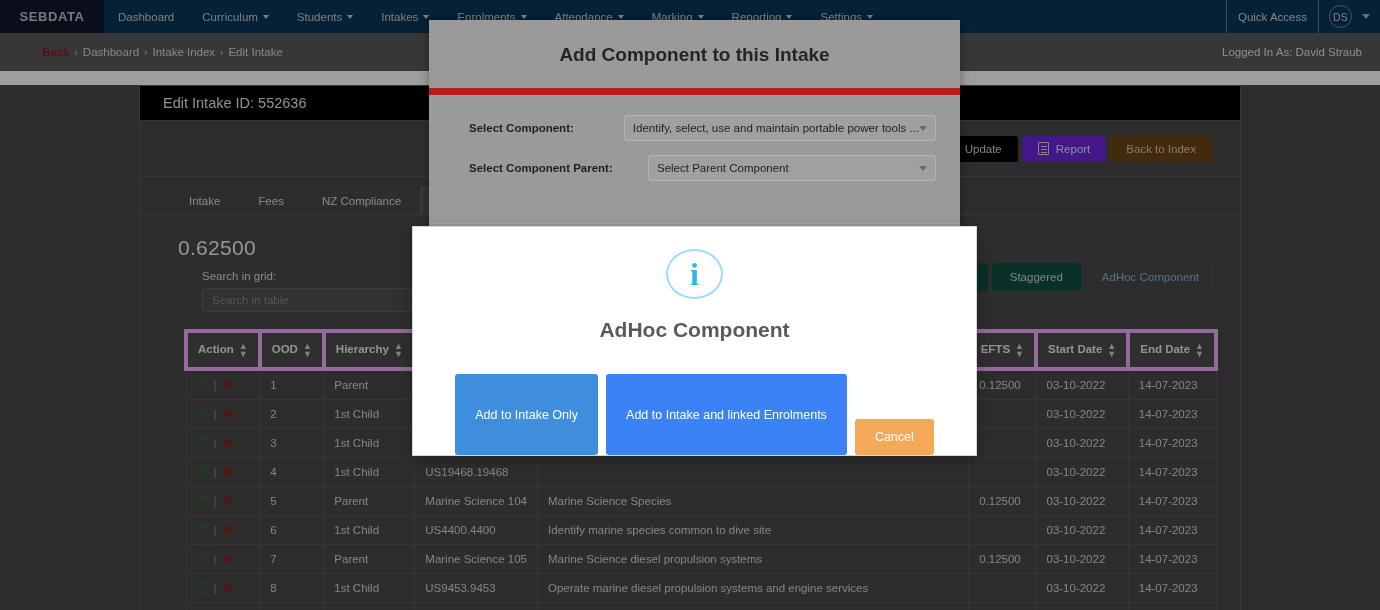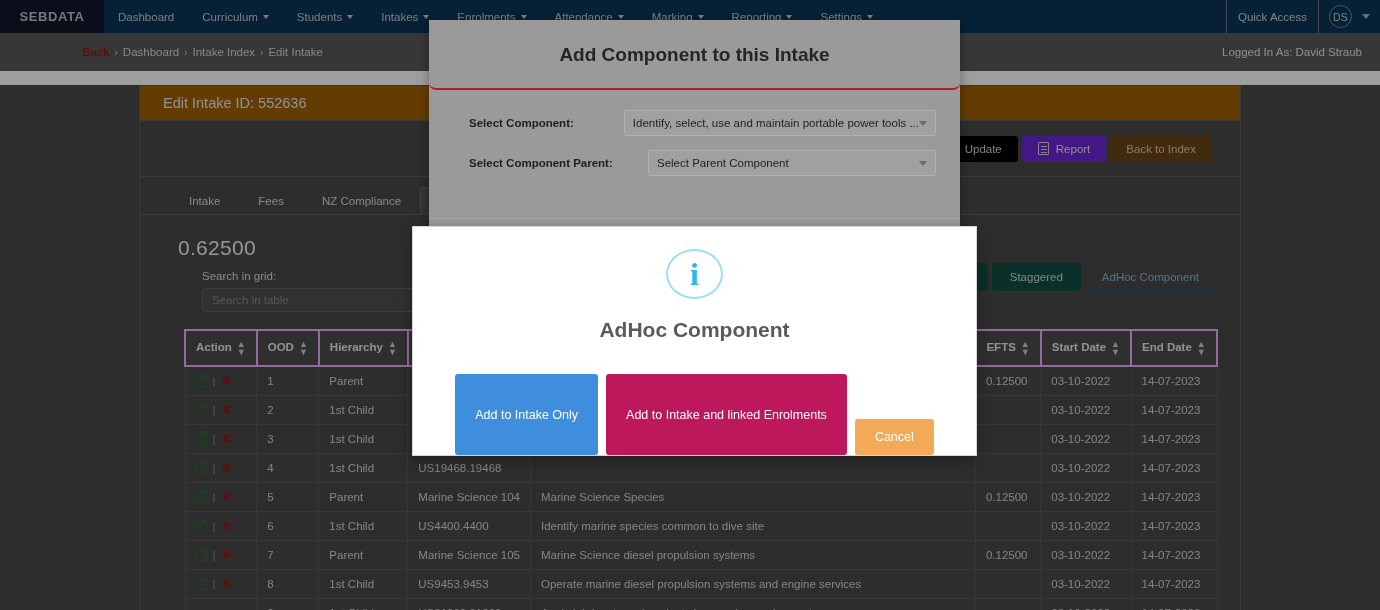--- a/index.html
+++ b/index.html
@@ -26,29 +26,29 @@
   .caret { display:inline-block; margin-left:5px; width:0; height:0; border-left:3.5px solid transparent; border-right:3.5px solid transparent; border-top:4px solid #c6ccd2; }
   .nav-right { position:absolute; right:10px; top:0; height:33px; display:flex; align-items:center; gap:10px; }
   .quick-access { border:1px solid #6f7d89; color:#cfd6dc; font-size:11.5px; padding:19px 11px; border-radius:2px; background:transparent; }
   .avatar { width:23px; height:23px; border-radius:50%; border:1px solid #7b8894; color:#cfd6dc; font-size:10.5px;
             display:flex; align-items:center; justify-content:center; letter-spacing:.3px;}
   .avatar-caret { width:0;height:0;border-left:4px solid transparent;border-right:4px solid transparent;border-top:5px solid #aab3bb; }
 
   
   .crumbbar { height:38px; background:#595959; display:flex; align-items:center; position:relative; }
   .crumbs { display:flex; align-items:center; gap:5px; margin-left:42px; font-size:11.5px; color:#d9d9d9; }
-  .crumbs .back { color:#8d1b1b; font-weight:700;margin-left:40px; }
+  .crumbs .back { color:#8d1b1b; font-weight:700; }
   .crumb-sep { color:#cfcfcf; font-size:10px; }
   .logged { position:absolute; right:18px; font-size:11.5px; color:#e3e3e3; }
 
   
   .content { background:#4a4a4a; min-height:539px; padding:0; }
   .panel-wrap { margin:0 139px 0 139px; }
 
-  .card-title { background:#a16207; border:1px solid #5c5c5c; height:36px; display:flex; align-items:center;
+  .card-title { background:#000000; border:1px solid #5c5c5c; height:36px; display:flex; align-items:center;
                 padding-left:23px; color:#e8e8e8; font-size:14.5px; margin-top:14px; }
   .card-actions { background:#4a4a4a; border:1px solid #5c5c5c; border-top:none; height:56px; display:flex;
                   align-items:center; justify-content:flex-end; padding-right:28px; gap:4px; }
   .btn { border:none; border-radius:3px; font-size:11.5px; padding:7px 16px; cursor:pointer; white-space:nowrap; }
   .btn-update { background:#000000; color:#cfd8e1; }
   .btn-report { background:#6d28d9; color:#e6e6e6; display:flex; align-items:center; gap:7px; }
   .btn-back { background:#6b4419; color:#d9c4a9; }
 
   .doc-ico { width:11px; height:13px; border:1.3px solid #d9d9d9; border-radius:1px; position:relative; display:inline-block; }
   .doc-ico::after{ content:""; position:absolute; left:2px; top:3px; width:6px; height:1px; background:#d9d9d9;
@@ -68,37 +68,37 @@
   .btn-parallel, .btn-staggered { background:#0f4f43; color:#cdd9d6; border:none; border-radius:3px; font-size:11.5px; padding:7px 18px; }
   .btn-adhoc { background:#4a4a4a; color:#8fb4d6; border:1px solid #1f4e79; border-radius:3px; font-size:11.5px; padding:7px 16px; }
 
   .search-label { font-size:11.5px; color:#dcdcdc; margin-left:38px; }
   .search-box { margin:6px 0 0 38px; width:408px; height:24px; background:#4f4f4f; border:1px solid #656565; border-radius:3px;
                 color:#8b8b8b; font-size:11.5px; padding:0 9px; display:flex; align-items:center; }
 
   
   table.grid { width:1034px; margin:17px 0 0 20px; border-collapse:collapse; font-size:11.5px; }
   table.grid th { background:#4d4d4d; color:#ebebeb; font-size:11.5px; font-weight:bold; text-align:left;
-                  padding:9px 10px; border:2px solid #f0abfc; white-space:nowrap; }
+                  padding:9px 10px; border:4px solid #f0abfc; white-space:nowrap; }
   table.grid td { color:#d5d5d5; padding:8px 10px; border:1px solid #585858; background:#4a4a4a; white-space:nowrap; }
   .sorter { display:inline-block; margin-left:5px; color:#d0d0d0; font-size:9px; line-height:8px; vertical-align:middle; }
   .act { display:flex; align-items:center; gap:6px; }
   .edit-ico { width:11px; height:11px; border:1.4px solid #2f6b36; border-radius:1px; position:relative; display:inline-block; }
   .edit-ico::after { content:""; position:absolute; right:-2px; top:-2px; width:7px; height:1.6px; background:#2f6b36; transform:rotate(-45deg); }
   .pipe { color:#8b8b8b; }
   .del-ico { color:#8c1f1f; font-size:12px; font-weight:bold; line-height:1; }
 
   .col-action{width:62px;} .col-ood{width:58px;} .col-hier{width:82px;} .col-comp{width:120px;}
   .col-desc{width:auto;} .col-efts{width:64px;} .col-sd{width:86px;} .col-ed{width:86px;}
 
   
   .dim { position:absolute; inset:0; background:rgba(0,0,0,0.38); }
 
   .modal1 { position:absolute; left:429px; top:20px; width:531px; background:#9a9a9a; box-shadow:0 3px 10px rgba(0,0,0,.35); }
-  .m1-head { padding:24px 20px 22px 20px; border-bottom:2px solid #b91c1c;border-radius:7px; }
+  .m1-head { padding:24px 20px 22px 20px; border-bottom:7px solid #b91c1c; }
   .m1-title { font-size:19px; font-weight:bold; color:#252525; text-align:center; }
   .m1-body { padding:20px 24px 28px 24px; }
   .m1-row { display:flex; align-items:center; margin-bottom:14px; }
   .m1-label { width:195px; font-size:11.5px; font-weight:bold; color:#1f1f1f; padding-left:16px; }
   .m1-sel { flex:1; height:26px; background:#a0a0a0; border:1px solid #b3b3b3; border-radius:3px;
             display:flex; align-items:center; padding:0 8px; font-size:11.5px; color:#1f1f1f; position:relative; }
   .m1-sel .txt { flex:1; overflow:hidden; white-space:nowrap; text-overflow:ellipsis; }
   .m1-sel .dn { width:0;height:0;border-left:4px solid transparent;border-right:4px solid transparent;border-top:5px solid #6b6b6b; }
   .m1-foot { border-top:1px solid #a8a8a8; padding:11px 14px; display:flex; justify-content:center; gap:4px; background:#9a9a9a; }
   .btn-addcomp { background:#1761b0; color:#fff; border:none; border-radius:3px; font-size:11.5px; padding:8px 18px; }
@@ -106,21 +106,21 @@
 
   
   .modal2 { position:absolute; left:412px; top:226px; width:565px; height:230px; background:#fff;
             border:1px solid #d6d6d6; box-shadow:0 4px 14px rgba(0,0,0,.3); }
   .m2-inner { display:flex; flex-direction:column; align-items:center; height:100%; padding-top:22px; }
   .info-circle { width:57px; height:57px; border-radius:50%; border:2.5px solid #9fdcf7; display:flex; align-items:center;
                  justify-content:center; color:#2fb6e8; font-size:32px; font-weight:600; font-family:"Liberation Serif", serif; }
   .m2-title { margin-top:19px; font-size:21px; color:#5a5a5a; font-weight:600; }
   .m2-btns { margin-top:32px; display:flex; gap:8px; }
   .b-intakeonly { background:#3f8ddd; color:#fff; border:none; border-radius:3px; font-size:12.5px; padding:11px 20px; }
-  .b-linked { background:#be185d; color:#fff; border:none; border-radius:3px; font-size:12.5px; padding:11px 20px; }
+  .b-linked { background:#3b82f6; color:#fff; border:none; border-radius:3px; font-size:12.5px; padding:11px 20px; }
   .b-cancel { background:#f3a957; color:#fff; border:none; border-radius:3px; font-size:12.5px; padding:11px 20px;margin-top:45px; }
 </style>
 </head>
 <body>
 
 <div id="page">
 
   <div class="navbar">
     <div class="brand">SEBDATA</div>
     <div class="nav-items">

